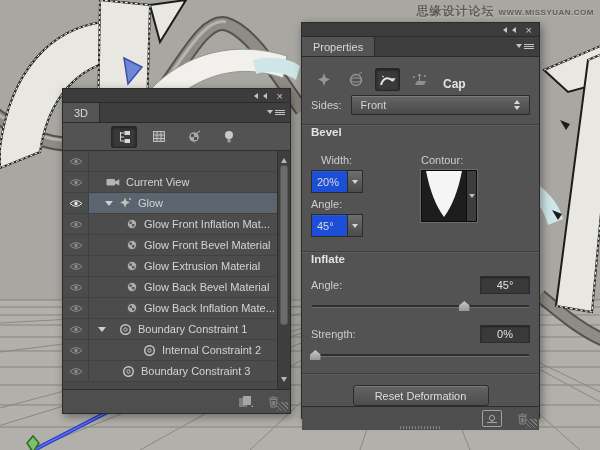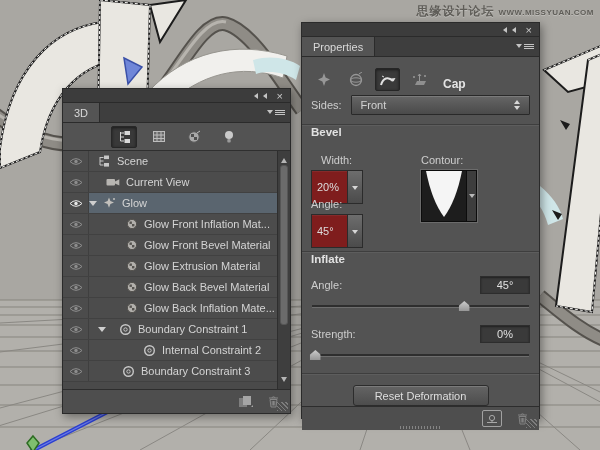--- a/index.html
+++ b/index.html
@@ -91,21 +91,21 @@
   .bb-wcombo { position:absolute; left:0; top:32px; }
   .bb-alabel { position:absolute; left:0; top:60px; }
   .bb-acombo { position:absolute; left:0; top:76px; }
   .bb-clabel { position:absolute; left:110px; top:16px; }
   .contour { position:absolute; left:110px; top:32px; width:56px; height:52px; display:flex;
              border:1px solid #0c0c0c; box-shadow:0 0 0 1px #6b6b6b; background:#1d1d1d; cursor:pointer; }
   .contour-thumb { flex:1; position:relative; }
   .contour-strip { width:10px; border-left:1px solid #0c0c0c; background:#3d3d3d;
                    display:flex; align-items:center; justify-content:center; }
   .cs-tri { width:0; height:0; border:3px solid transparent; border-top:4px solid #b9b9b9; margin-top:3px; }
-  .combo { display:flex; height:34px; width:52px; border:1px solid #2b2b2b; background:#7f1d1d;
+  .combo { display:flex; height:23px; width:52px; border:1px solid #2b2b2b; background:#1d4ed8;
            box-shadow:inset 0 1px 0 rgba(255,255,255,.06); cursor:pointer; }
   .combo .val { flex:1; display:flex; align-items:center; padding-left:5px; color:#dcdcdc; }
   .combo .btn { width:15px; background:linear-gradient(#6d6d6d,#4b4b4b); border-left:1px solid #2b2b2b;
                 display:flex; align-items:center; justify-content:center; }
   .combo .btn i { width:0; height:0; border:3px solid transparent; border-top:4px solid #d6d6d6; margin-top:4px; }
   .inf-row { display:flex; align-items:center; justify-content:space-between; margin-top:11px; height:18px; }
   .valbox { width:50px; height:18px; background:#3a3a3a; border:1px solid #2d2d2d;
             box-shadow:inset 0 1px 2px rgba(0,0,0,.45); display:flex; align-items:center;
             justify-content:center; color:#e0e0e0; cursor:text; }
   .slider { position:relative; height:13px; margin-top:5px; cursor:pointer; }
@@ -255,34 +255,20 @@
   <div class="tree">
     <div class="tree-rows">
 
       <div class="trow">
         <div class="eye-cell">
           <svg width="14" height="9" viewBox="0 0 14 9">
               <path d="M1,4.5 Q7,-1.2 13,4.5 Q7,10.2 1,4.5 Z" fill="none" stroke="currentColor"></path>
               <circle cx="7" cy="4.5" r="1.7" fill="currentColor"></circle>
             </svg>
         </div>
-        <div class="trc">
-          <span class="ric">
-              <svg width="14" height="12">
-                <g stroke="#c6c6c6" fill="none">
-                  <path d="M3,2 V10 M3,2.5 H6.5 M3,6 H6.5 M3,10 H6.5"></path>
-                </g>
-                <g fill="#c6c6c6">
-                  <rect x="7" y="0.5" width="5" height="3.6"></rect>
-                  <rect x="7" y="8" width="5" height="3.6"></rect>
-                </g>
-              </svg>
-            </span>
-          <span class="rlabel">Scene</span>
-        </div>
       </div>
 
       <div class="trow">
         <div class="eye-cell">
           <svg width="14" height="9" viewBox="0 0 14 9">
               <path d="M1,4.5 Q7,-1.2 13,4.5 Q7,10.2 1,4.5 Z" fill="none" stroke="currentColor"></path>
               <circle cx="7" cy="4.5" r="1.7" fill="currentColor"></circle>
             </svg>
         </div>
         <div class="trc" style="padding-left:17px">
@@ -296,21 +282,21 @@
         </div>
       </div>
 
       <div class="trow sel eye-on">
         <div class="eye-cell">
           <svg width="14" height="9" viewBox="0 0 14 9">
               <path d="M1,4.5 Q7,-1.2 13,4.5 Q7,10.2 1,4.5 Z" fill="none" stroke="currentColor"></path>
               <circle cx="7" cy="4.5" r="1.7" fill="currentColor"></circle>
             </svg>
         </div>
-        <div class="trc" style="padding-left:0">
+        <div class="trc" style="padding-left:16px">
           <span class="expander"></span>
           <span class="ric">
               <svg width="13" height="12">
                 <path d="M6,0.5 L7.4,4 L11,5.5 L7.4,7 L6,10.8 L4.6,7 L1,5.5 L4.6,4 Z" fill="#c2c0bc"></path>
                 <circle cx="11" cy="2" r="1" fill="#c2c0bc"></circle>
               </svg>
             </span>
           <span class="rlabel">Glow</span>
         </div>
       </div>

